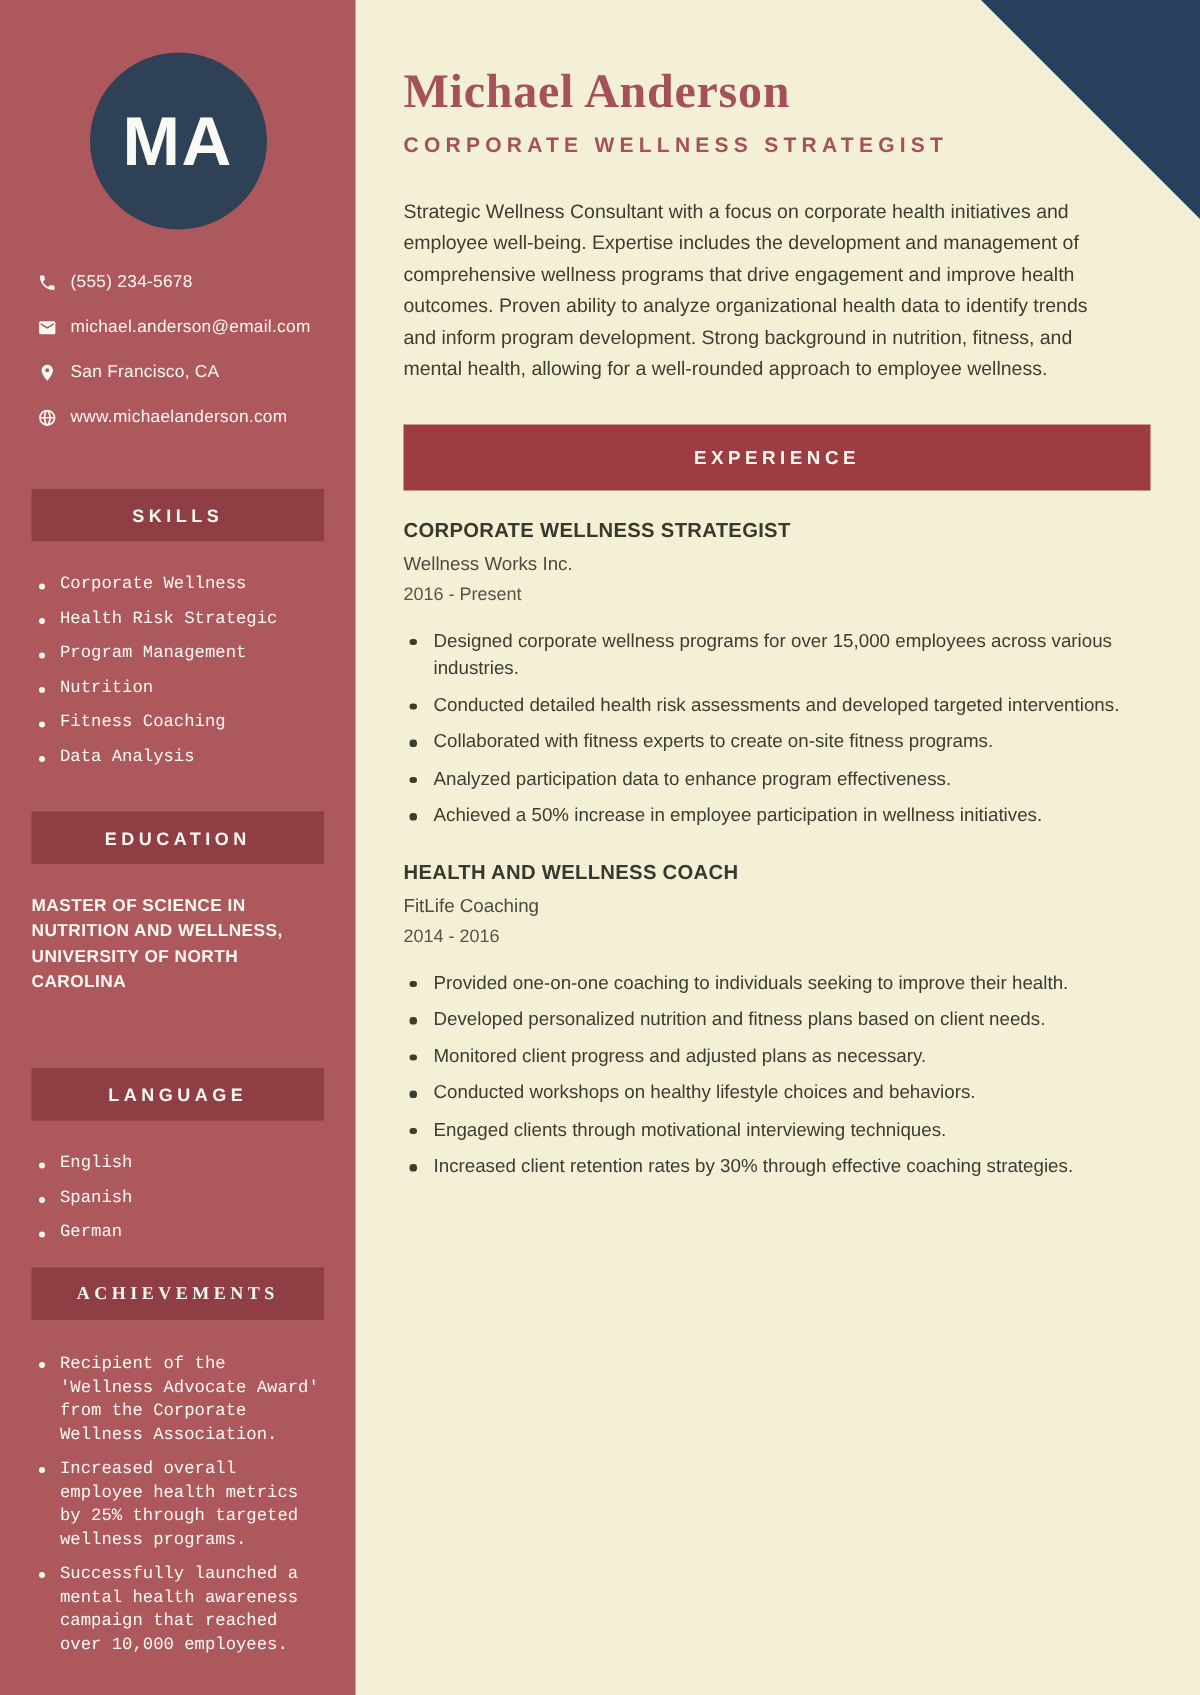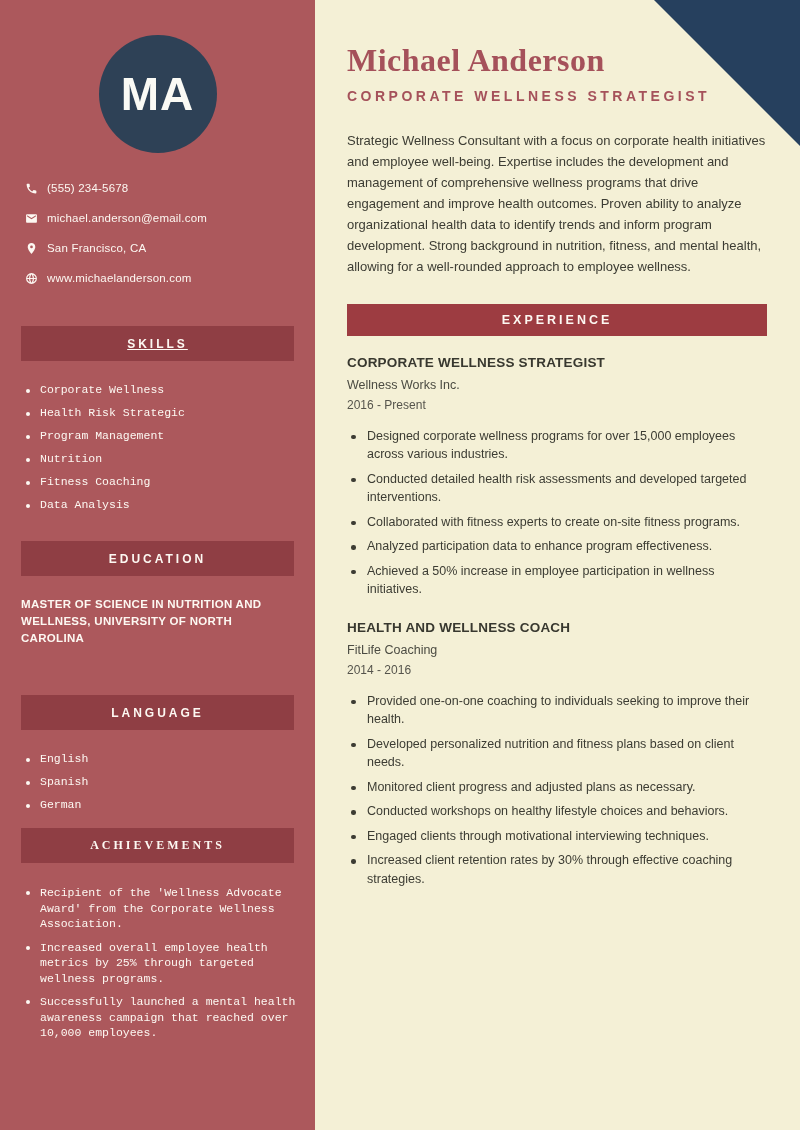--- a/index.html
+++ b/index.html
@@ -11,21 +11,21 @@
   .page {
     position:relative;
     width:800px; height:1130px;
     display:flex;
     background:#f4f0d6;
     overflow:hidden;
   }
 
   
   .sidebar {
-    width:315px; flex-shrink:0;
+    width:237px; flex-shrink:0;
     background:#ac585c;
     color:#fdf8f2;
   }
   .avatar {
     width:118px; height:118px;
     margin:35px auto 0;
     border-radius:50%;
     background:#2e4156;
     display:flex; align-items:center; justify-content:center;
     font-size:46px; font-weight:600; letter-spacing:1px; color:#fafaf5;
@@ -42,21 +42,21 @@
     flex-shrink:0;
   }
   .contact svg { width:13px; height:13px; fill:#fdf8f2; }
 
   .side-bar-header {
     margin:0 21px; height:35px;
     background:#8f3e44;
     display:flex; align-items:center; justify-content:center;
     font-size:12px; font-weight:bold; letter-spacing:3px;
   }
-  .skills-header { margin-top:41px;text-decoration:underline; }
+  .skills-header { margin-top:41px; }
   .side-list { list-style:none; padding:22px 18px 0 25px;font-family:Liberation Mono, monospace; }
   .side-list li {
     position:relative; padding-left:15px;
     font-size:11.5px; line-height:14px;
     margin-bottom:9px;
   }
   .side-list li::before {
     content:""; position:absolute; left:1px; top:6px;
     width:4px; height:4px; border-radius:50%; background:#fdf8f2;
   }
@@ -95,21 +95,21 @@
     letter-spacing:3.5px;
     color:#a5515a;
   }
   .summary {
     margin-top:26px;
     font-size:13px; line-height:21px;
     color:#3c3c33;
     max-width:458px;
   }
   .experience-bar {
-    margin-top:27px; height:32px;
+    margin-top:27px; height:44px;
     background:#9d3c41;
     display:flex; align-items:center; justify-content:center;
     font-size:12.5px; font-weight:bold; letter-spacing:3px;
     color:#fdf8f2;
   }
   .job { margin-top:19px; }
   .job + .job { margin-top:21px; }
   .role {
     font-size:13.5px; font-weight:bold;
     color:#38382f; letter-spacing:.2px;

